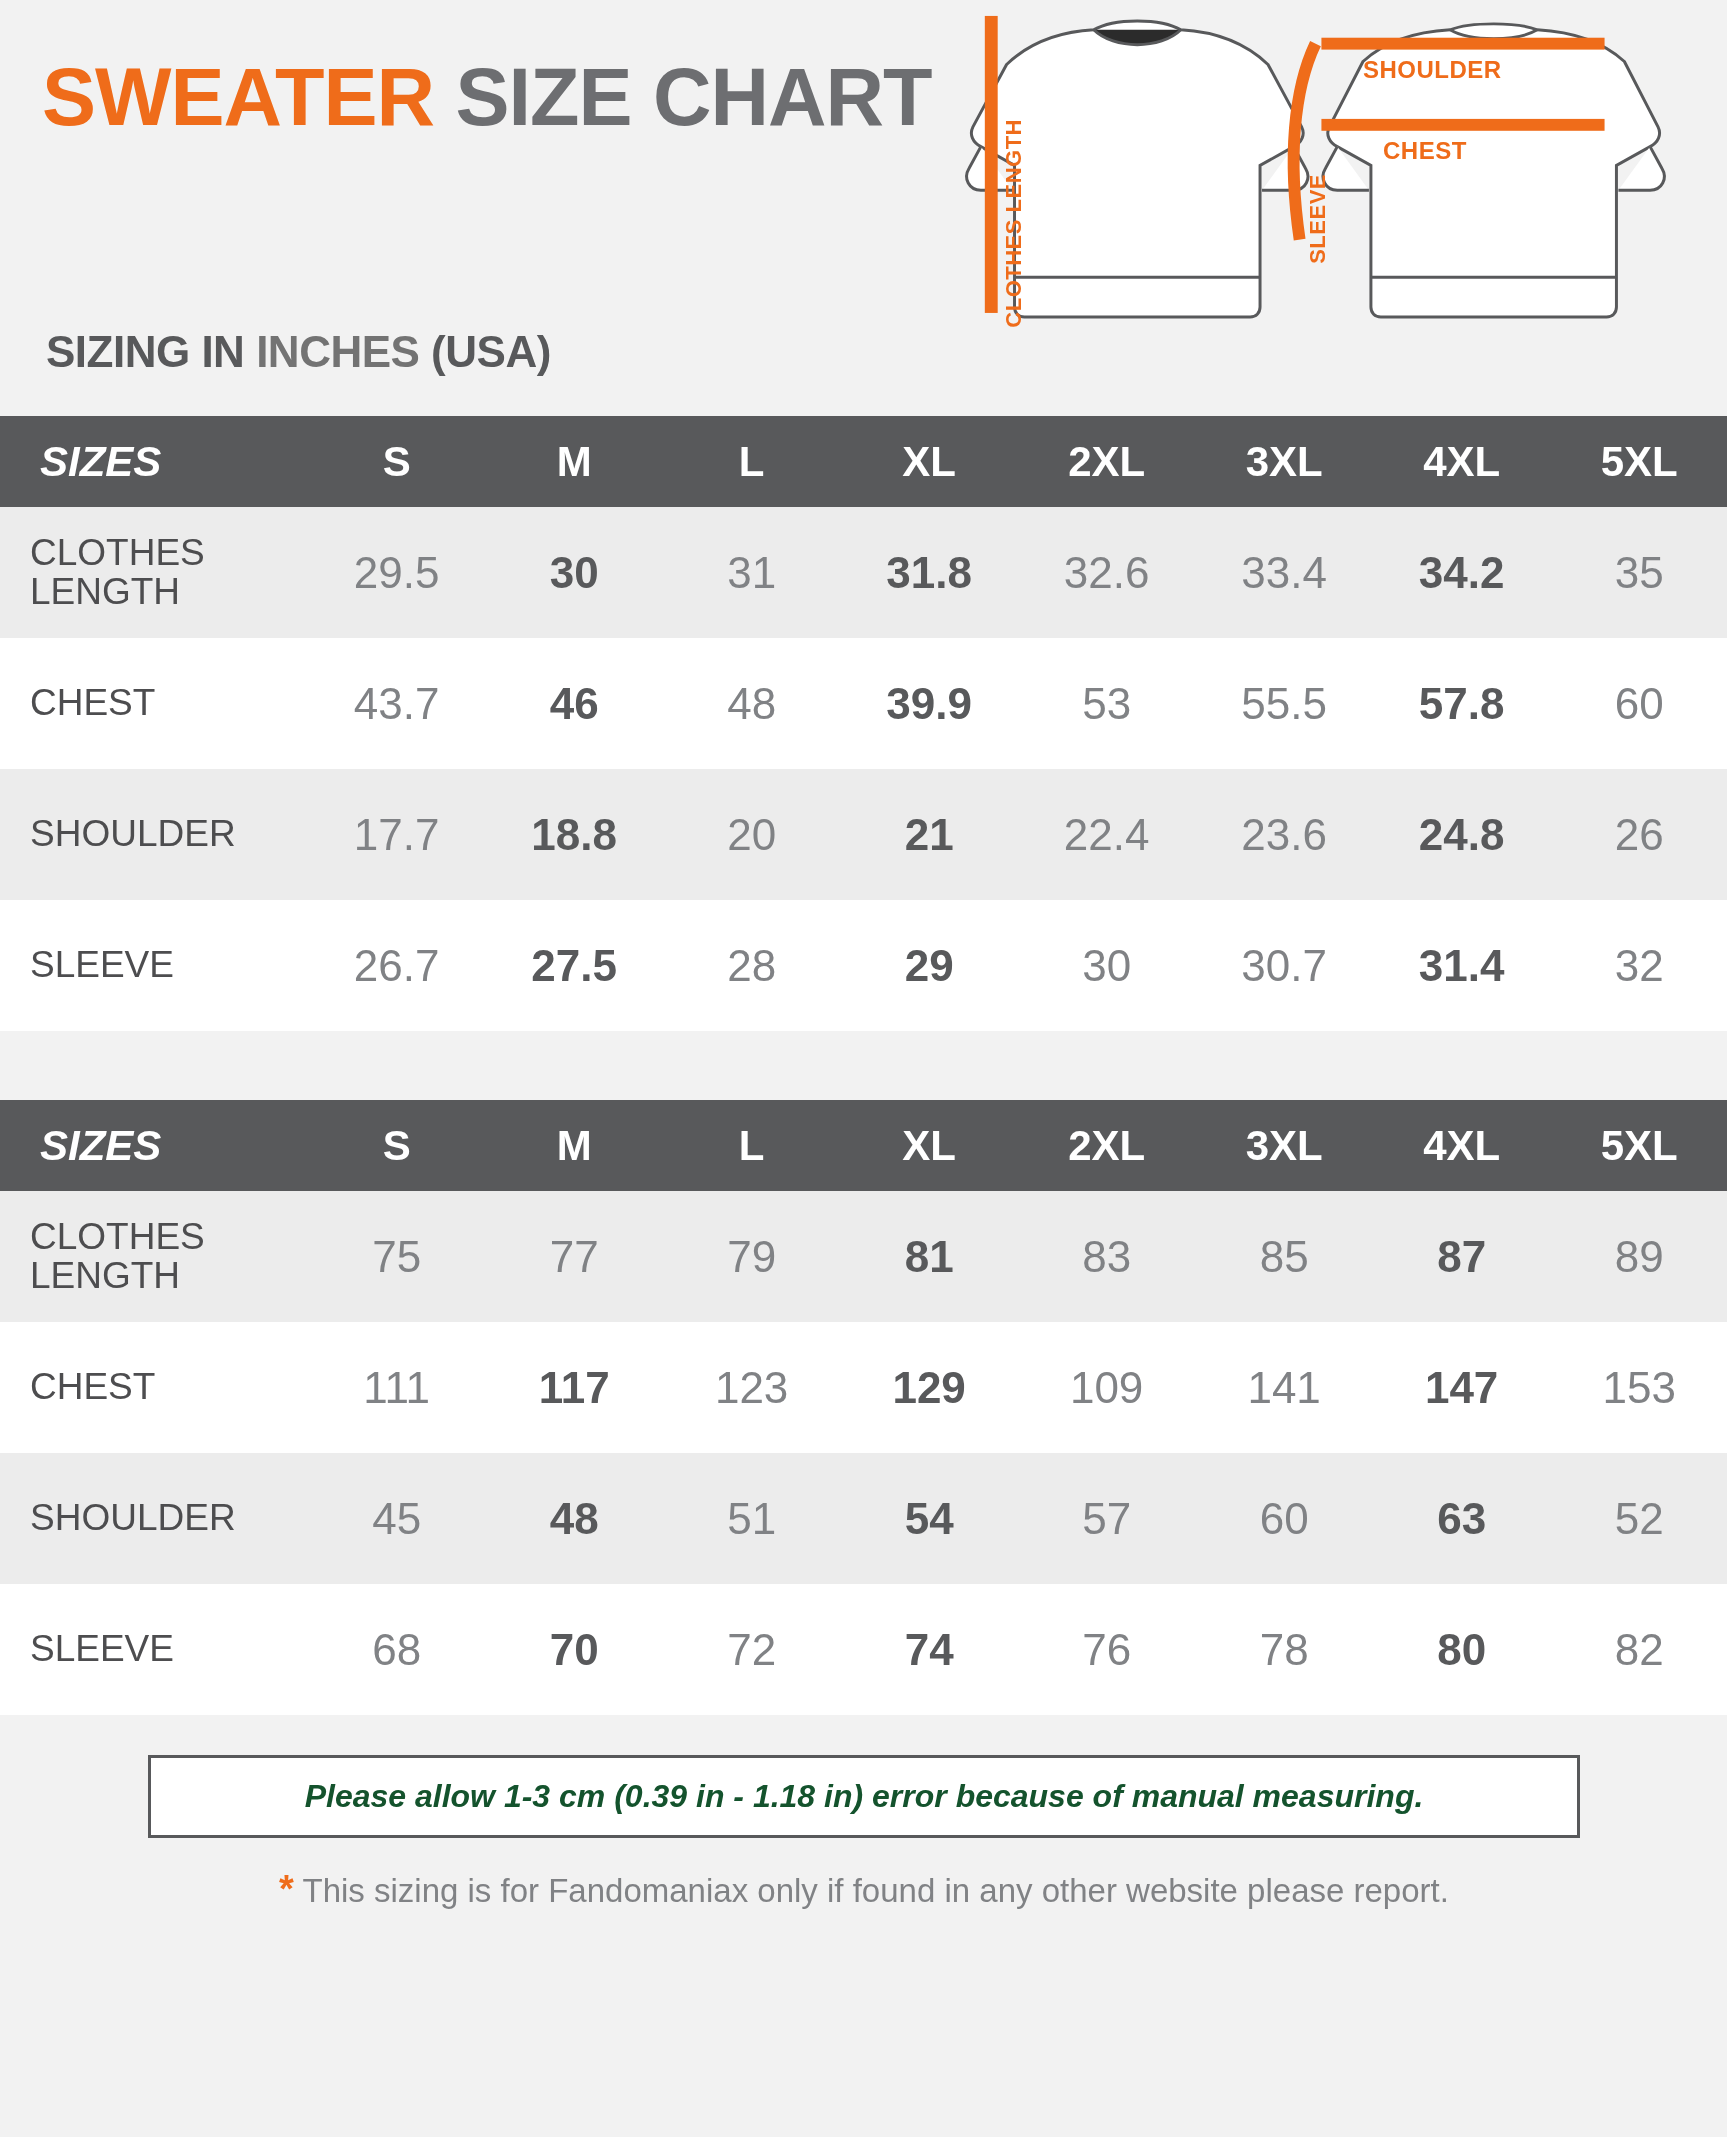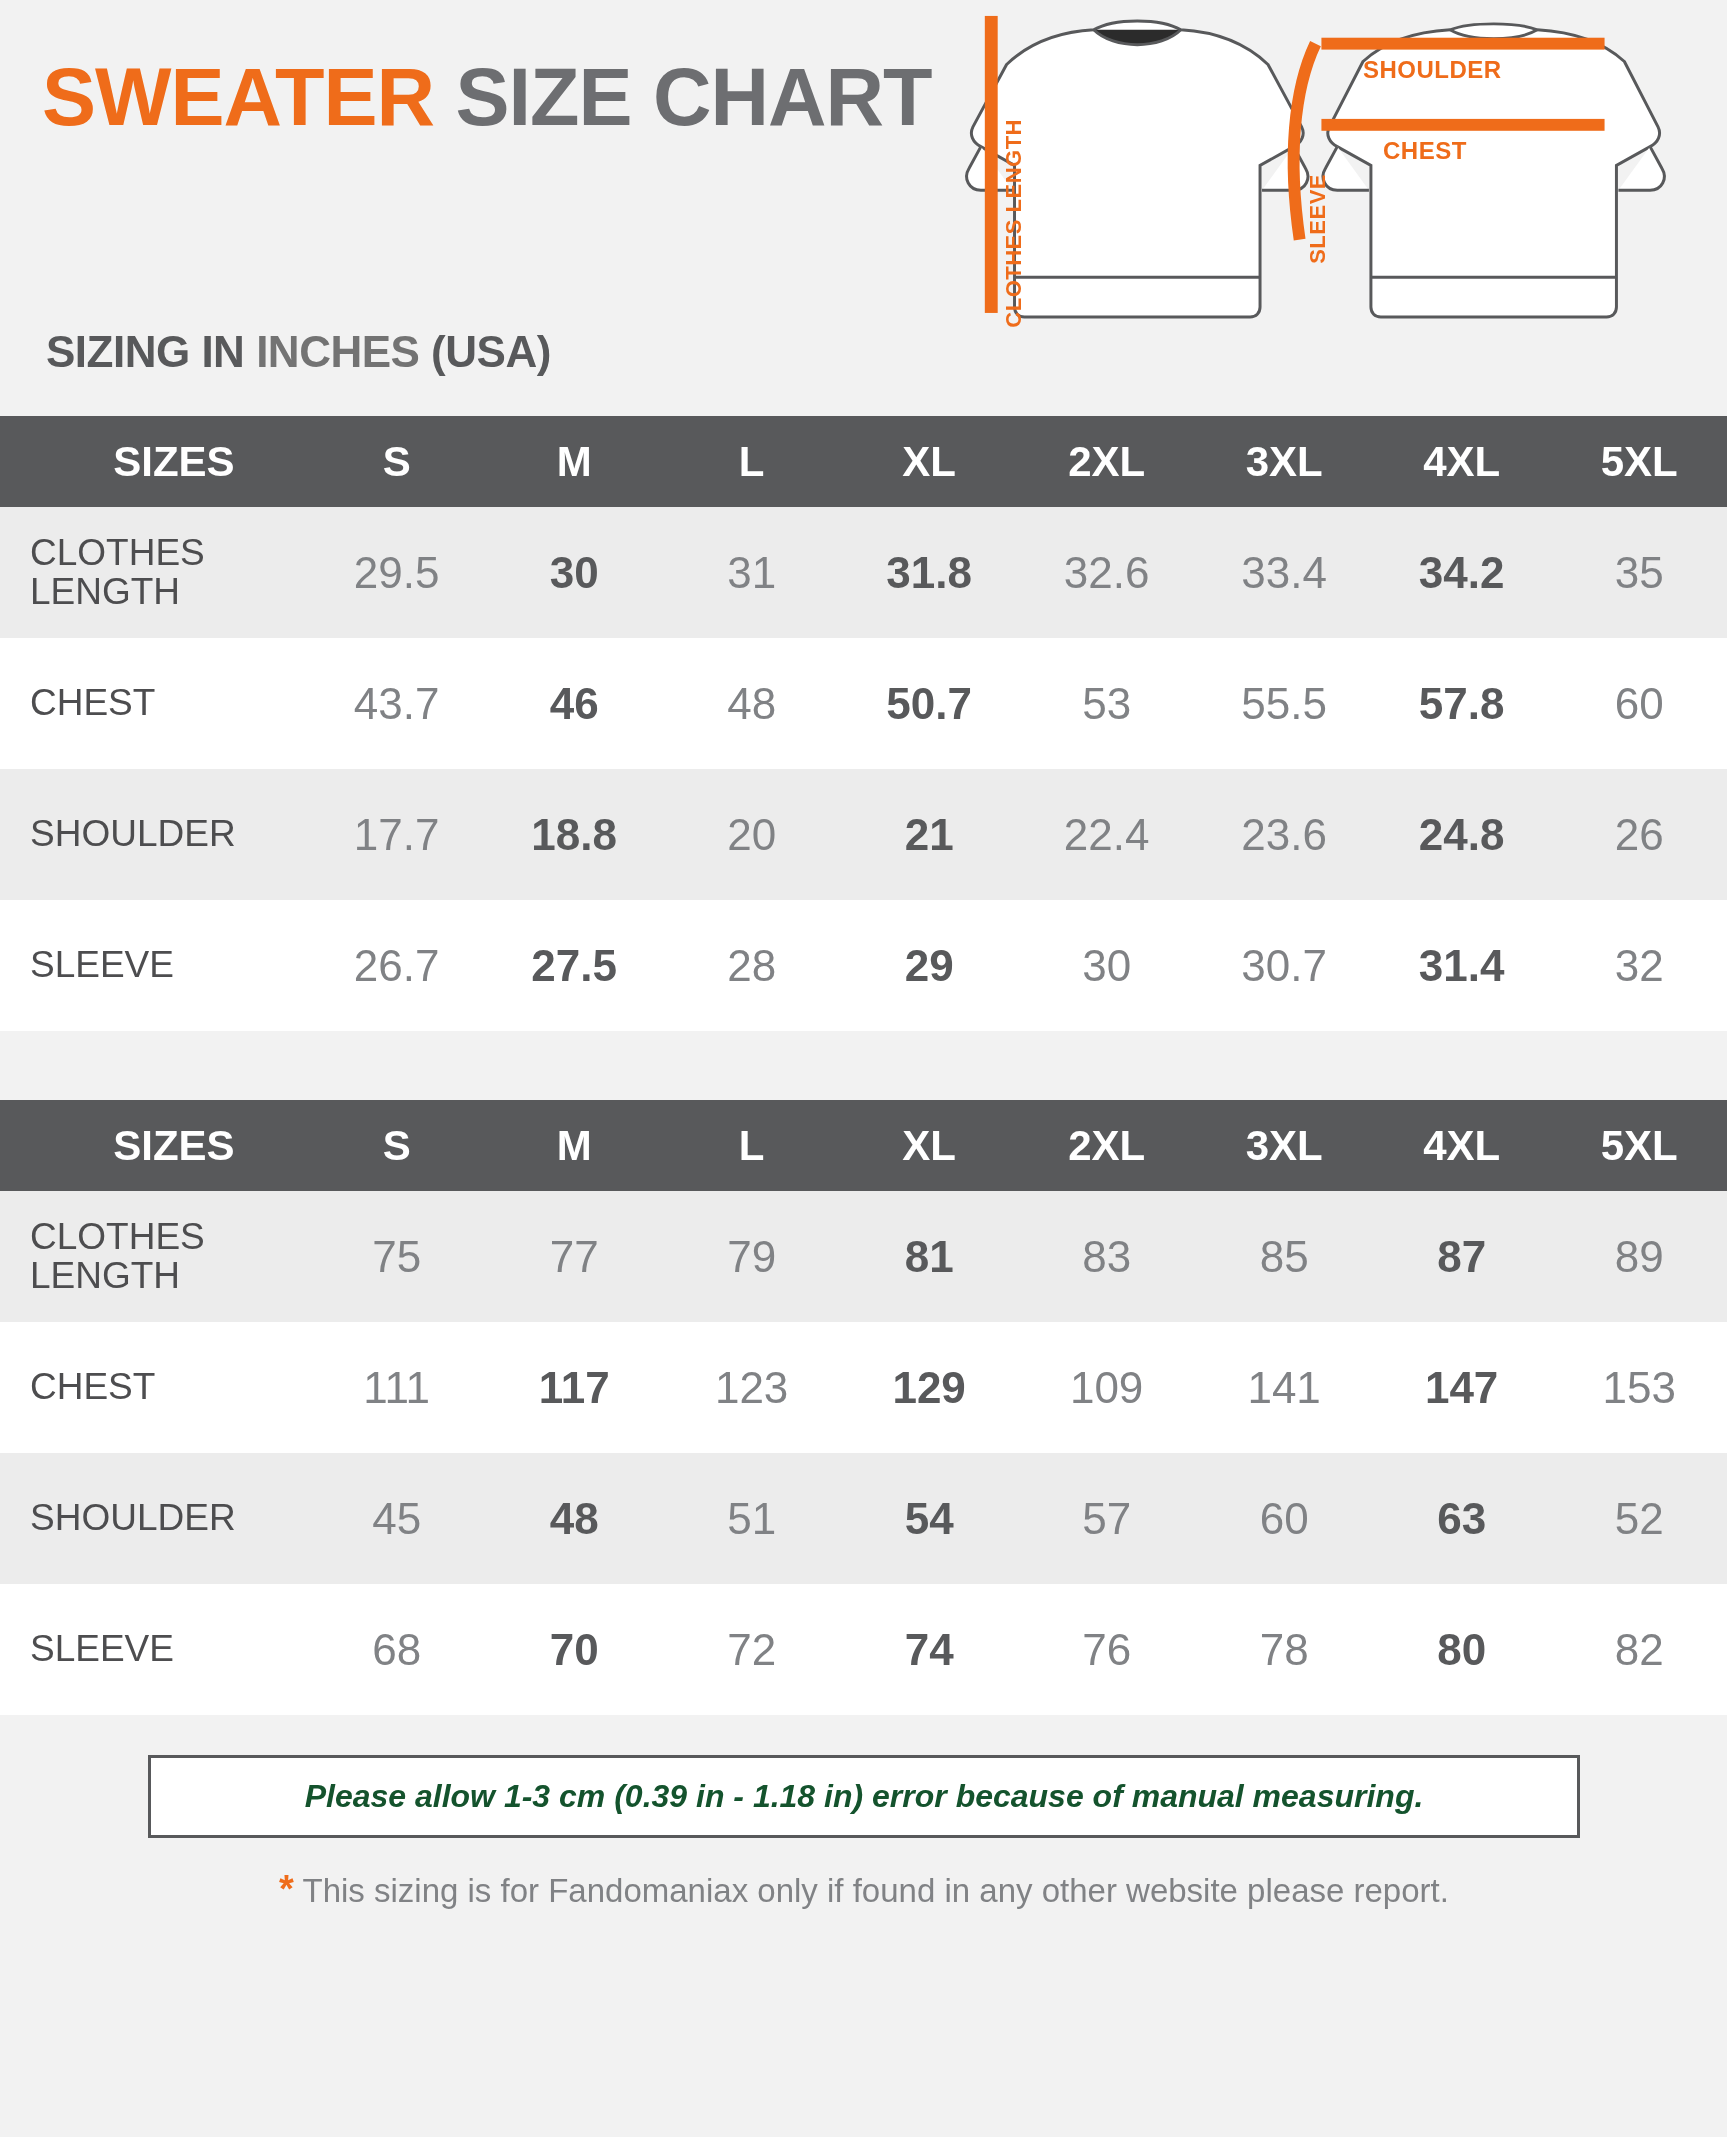--- a/index.html
+++ b/index.html
@@ -84,22 +84,23 @@
   thead th {
     background: #58595b;
     color: #ffffff;
     font-size: 42px;
     font-weight: bold;
     height: 91px;
     text-align: center;
     padding: 0;
   }
   thead th.first {
-    text-align: center;
+    text-align: left;
     padding-left: 40px;
+    font-style: italic;
   }
   tbody td {
     text-align: center;
     font-size: 44px;
     color: #808285;
     height: 131px;
     padding: 0;
     vertical-align: middle;
   }
   tbody td.rowhdr {
@@ -246,21 +247,21 @@
         <td>32.6</td>
         <td>33.4</td>
         <td class="bold">34.2</td>
         <td>35</td>
       </tr>
       <tr class="even">
         <td class="rowhdr">CHEST</td>
         <td>43.7</td>
         <td class="bold">46</td>
         <td>48</td>
-        <td class="bold">50.7</td>
+        <td class="bold">39.9</td>
         <td>53</td>
         <td>55.5</td>
         <td class="bold">57.8</td>
         <td>60</td>
       </tr>
       <tr class="odd">
         <td class="rowhdr">SHOULDER</td>
         <td>17.7</td>
         <td class="bold">18.8</td>
         <td>20</td>

